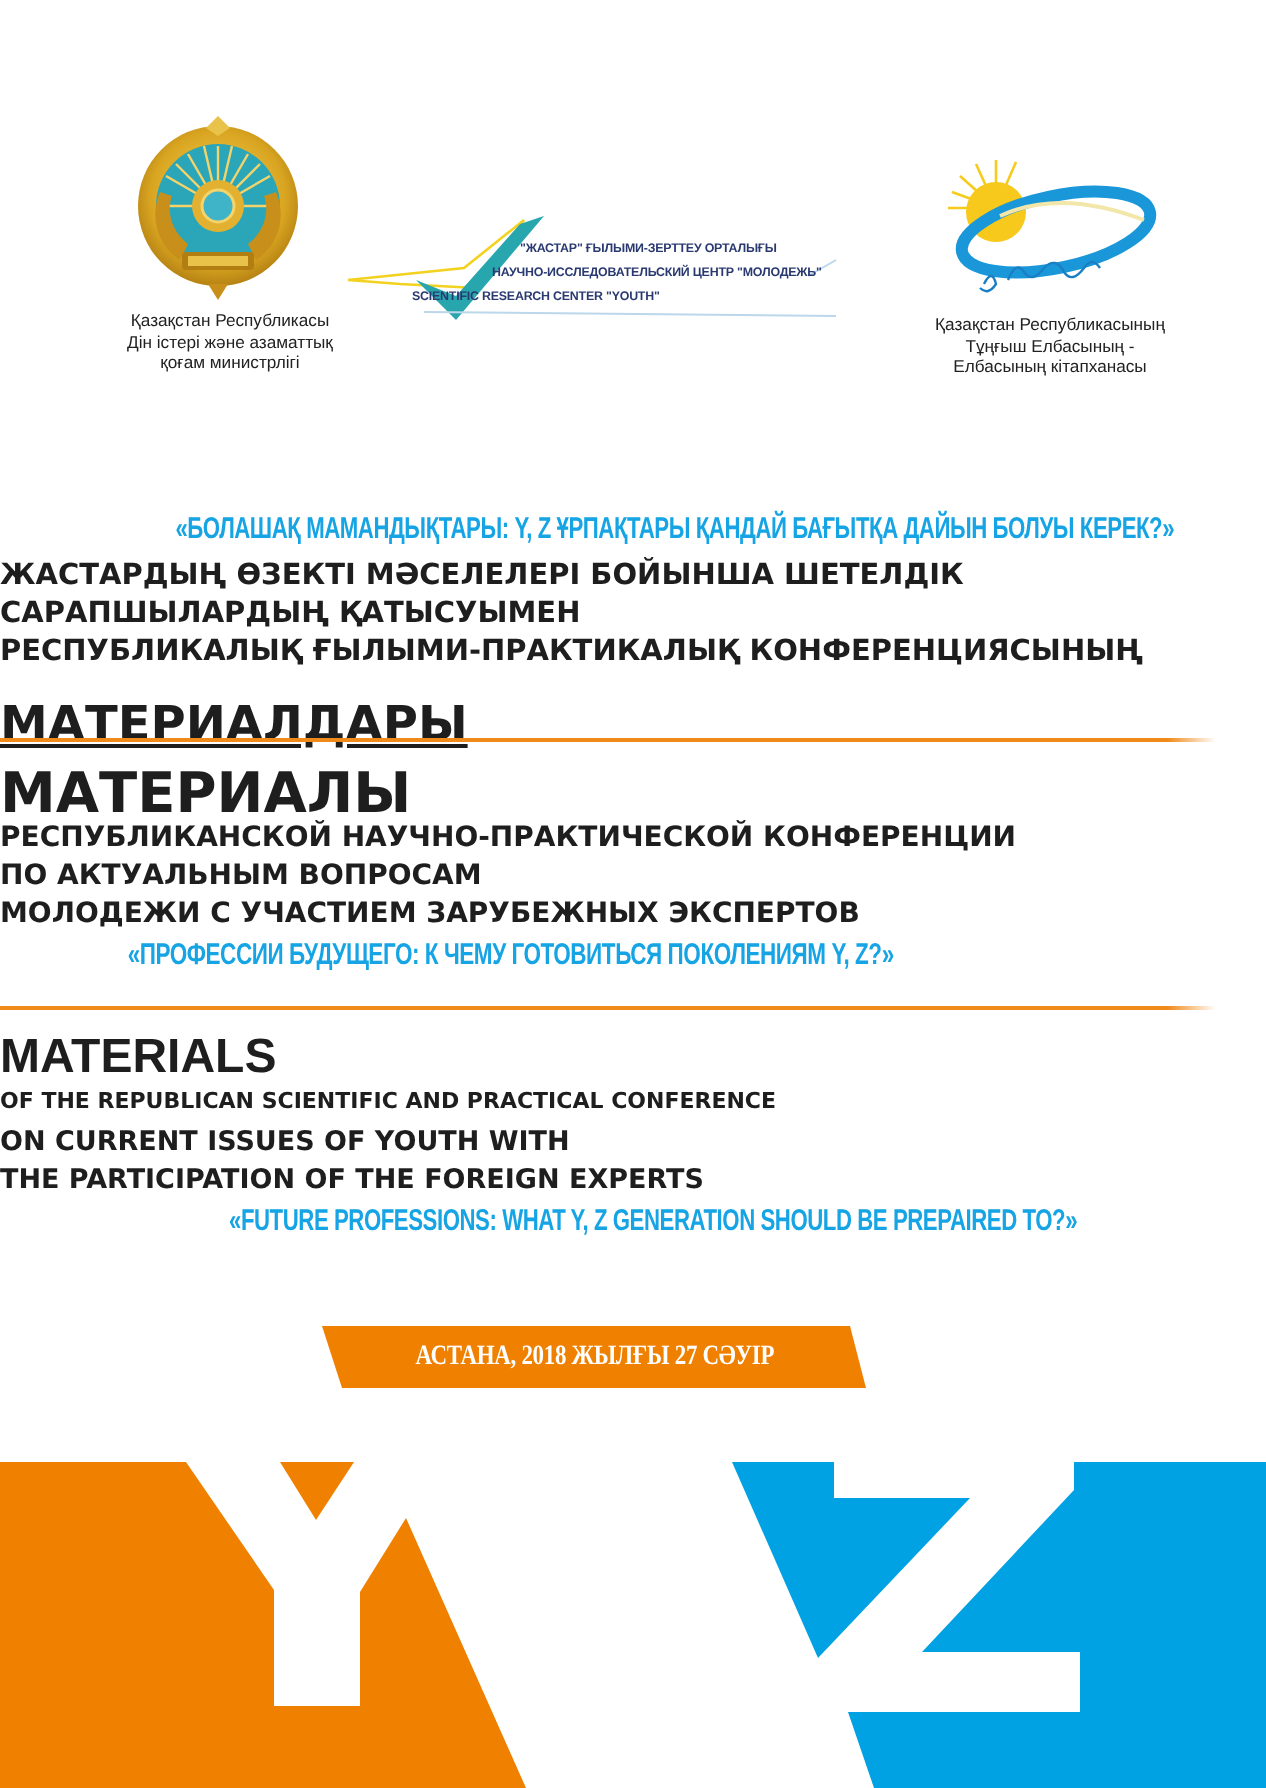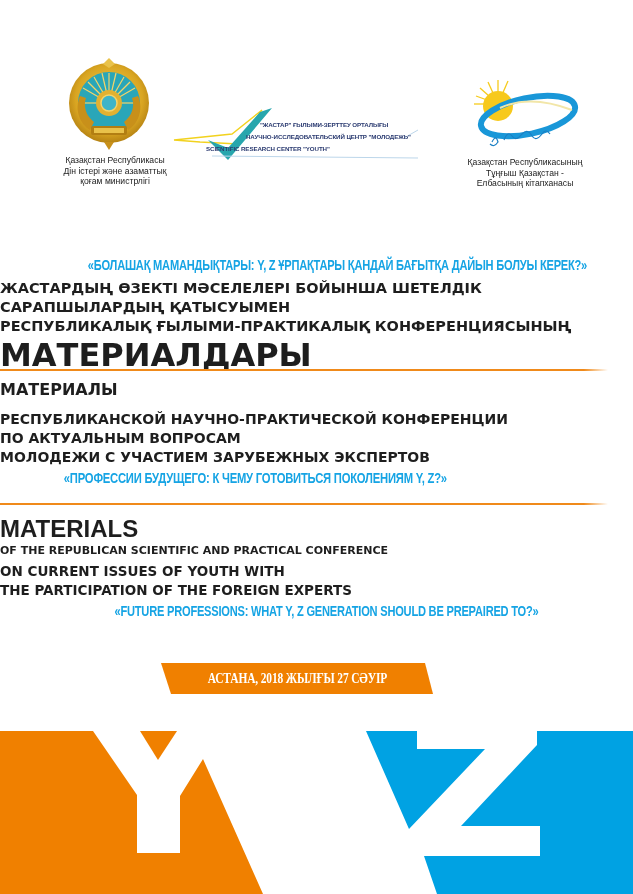--- a/index.html
+++ b/index.html
@@ -92,35 +92,35 @@
         <line x1="28" y1="26" x2="38" y2="3"></line>
     </g>
     <circle cx="28" cy="28" r="15" fill="#f7c91c"></circle>
     <ellipse cx="58" cy="38" rx="48" ry="18" fill="none" stroke="#1997d8" stroke-width="6" transform="rotate(-12 58 38)"></ellipse>
     <path d="M30 30 Q60 16 102 32" fill="none" stroke="#f2e6a8" stroke-width="2"></path>
     <path d="M22 64 q4 -8 6 0 q-4 6 -8 2 M34 62 q4 -10 8 -4 q4 6 10 -2 q6 -6 10 2 q4 6 10 -2 q4 -6 8 0" fill="none" stroke="#1a7fc4" stroke-width="1.2"></path>
   </svg>
 </div>
 <div class="abs logo-caption" style="left:450px; top:157px; width:150px;">
   <div>Қазақстан Республикасының</div>
-  <div>Тұңғыш Қазақстан -</div>
+  <div>Тұңғыш Елбасының -</div>
   <div>Елбасының кітапханасы</div>
 </div>
 
 <div class="abs center" style="top:256px; height:20px;">
   <span class="blue-cond" style="display:inline-block; font-size:15px; transform: scaleX(0.74);">«БОЛАШАҚ МАМАНДЫҚТАРЫ: Y, Z ҰРПАҚТАРЫ ҚАНДАЙ БАҒЫТҚА ДАЙЫН БОЛУЫ КЕРЕК?»</span>
 </div>
 <div class="abs center dark-head" style="top:280px; font-size:14.5px;">ЖАСТАРДЫҢ ӨЗЕКТІ МӘСЕЛЕЛЕРІ БОЙЫНША ШЕТЕЛДІК</div>
 <div class="abs center dark-head" style="top:299px; font-size:14.5px;">САРАПШЫЛАРДЫҢ ҚАТЫСУЫМЕН</div>
 <div class="abs center dark-head" style="top:318px; font-size:14.5px;">РЕСПУБЛИКАЛЫҚ ҒЫЛЫМИ-ПРАКТИКАЛЫҚ КОНФЕРЕНЦИЯСЫНЫҢ</div>
-<div class="abs center big" style="top:336px; font-size:32px;">МАТЕРИАЛДАРЫ</div>
+<div class="abs center big" style="top:348px; font-size:24px;text-decoration:underline;">МАТЕРИАЛДАРЫ</div>
 
 <div class="rule" style="top:369px; width:608px;"></div>
 
-<div class="abs center big" style="top:380px; font-size:16px;">МАТЕРИАЛЫ</div>
+<div class="abs center big" style="top:380px; font-size:28px;">МАТЕРИАЛЫ</div>
 <div class="abs center dark-head" style="top:411px; font-size:14px;">РЕСПУБЛИКАНСКОЙ НАУЧНО-ПРАКТИЧЕСКОЙ КОНФЕРЕНЦИИ</div>
 <div class="abs center dark-head" style="top:430px; font-size:14px;">ПО АКТУАЛЬНЫМ ВОПРОСАМ</div>
 <div class="abs center dark-head" style="top:449px; font-size:14px;">МОЛОДЕЖИ С УЧАСТИЕМ ЗАРУБЕЖНЫХ ЭКСПЕРТОВ</div>
 <div class="abs center" style="top:469px; height:20px;">
   <span class="blue-cond" style="display:inline-block; font-size:15px; transform: scaleX(0.75);">«ПРОФЕССИИ БУДУЩЕГО: К ЧЕМУ ГОТОВИТЬСЯ ПОКОЛЕНИЯМ Y, Z?»</span>
 </div>
 
 <div class="rule" style="top:503px; width:608px;"></div>
 
 <div class="abs center big" style="top:515px; font-size:24px; font-family:'Liberation Sans', sans-serif;">MATERIALS</div>

